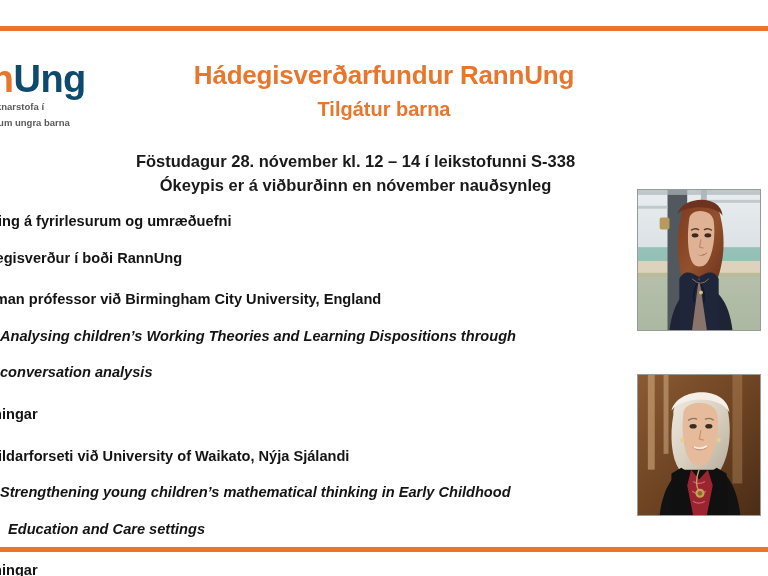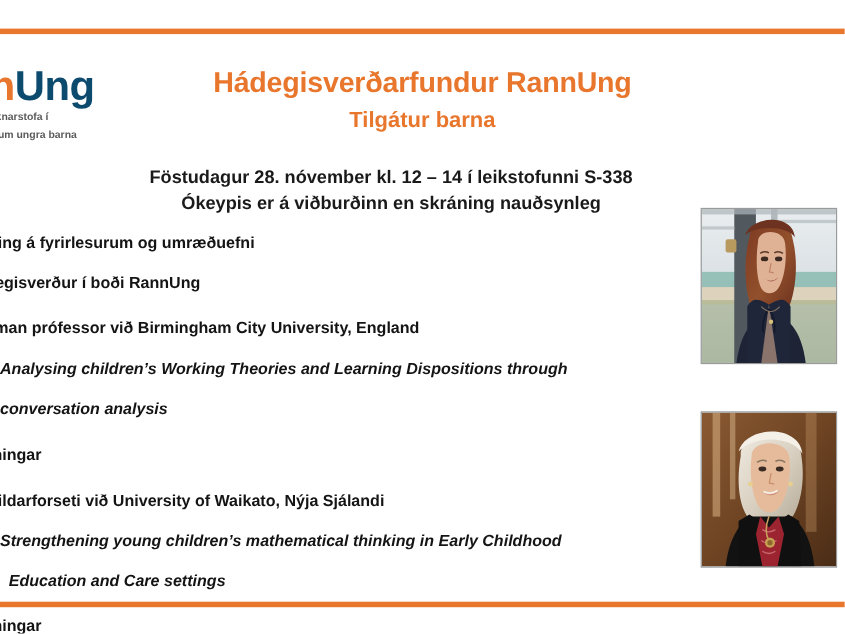--- a/index.html
+++ b/index.html
@@ -156,21 +156,21 @@
     <div class="logo-word"><span class="o">nn</span><span class="g">Ung</span></div>
     <div class="logo-tag">annsóknarstofa í</div>
     <div class="logo-tag">arfræðum ungra barna</div>
   </div>
 
   <div class="title">Hádegisverðarfundur RannUng</div>
   <div class="subtitle">Tilgátur barna</div>
 
   <div class="info">
     <div>Föstudagur 28. nóvember kl. 12 – 14 í leikstofunni S-338</div>
-    <div>Ókeypis er á viðburðinn en skráning nauðsynleg</div>
+    <div>Ókeypis er á viðburðinn en nóvember nauðsynleg</div>
   </div>
 
   <div class="agenda">
     <div class="ag-line">min og kynning á fyrirlesurum og umræðuefni</div>
     <div class="sp-row"></div>
     <div class="ag-line indent1">Hádegisverður í boði RannUng</div>
     <div class="sp-lg"></div>
     <div class="ag-line">manda Bateman prófessor við Birmingham City University, England</div>
     <div class="sp-row"></div>
     <div class="ag-line indent2 talk">Analysing children’s Working Theories and Learning Dispositions through</div>

